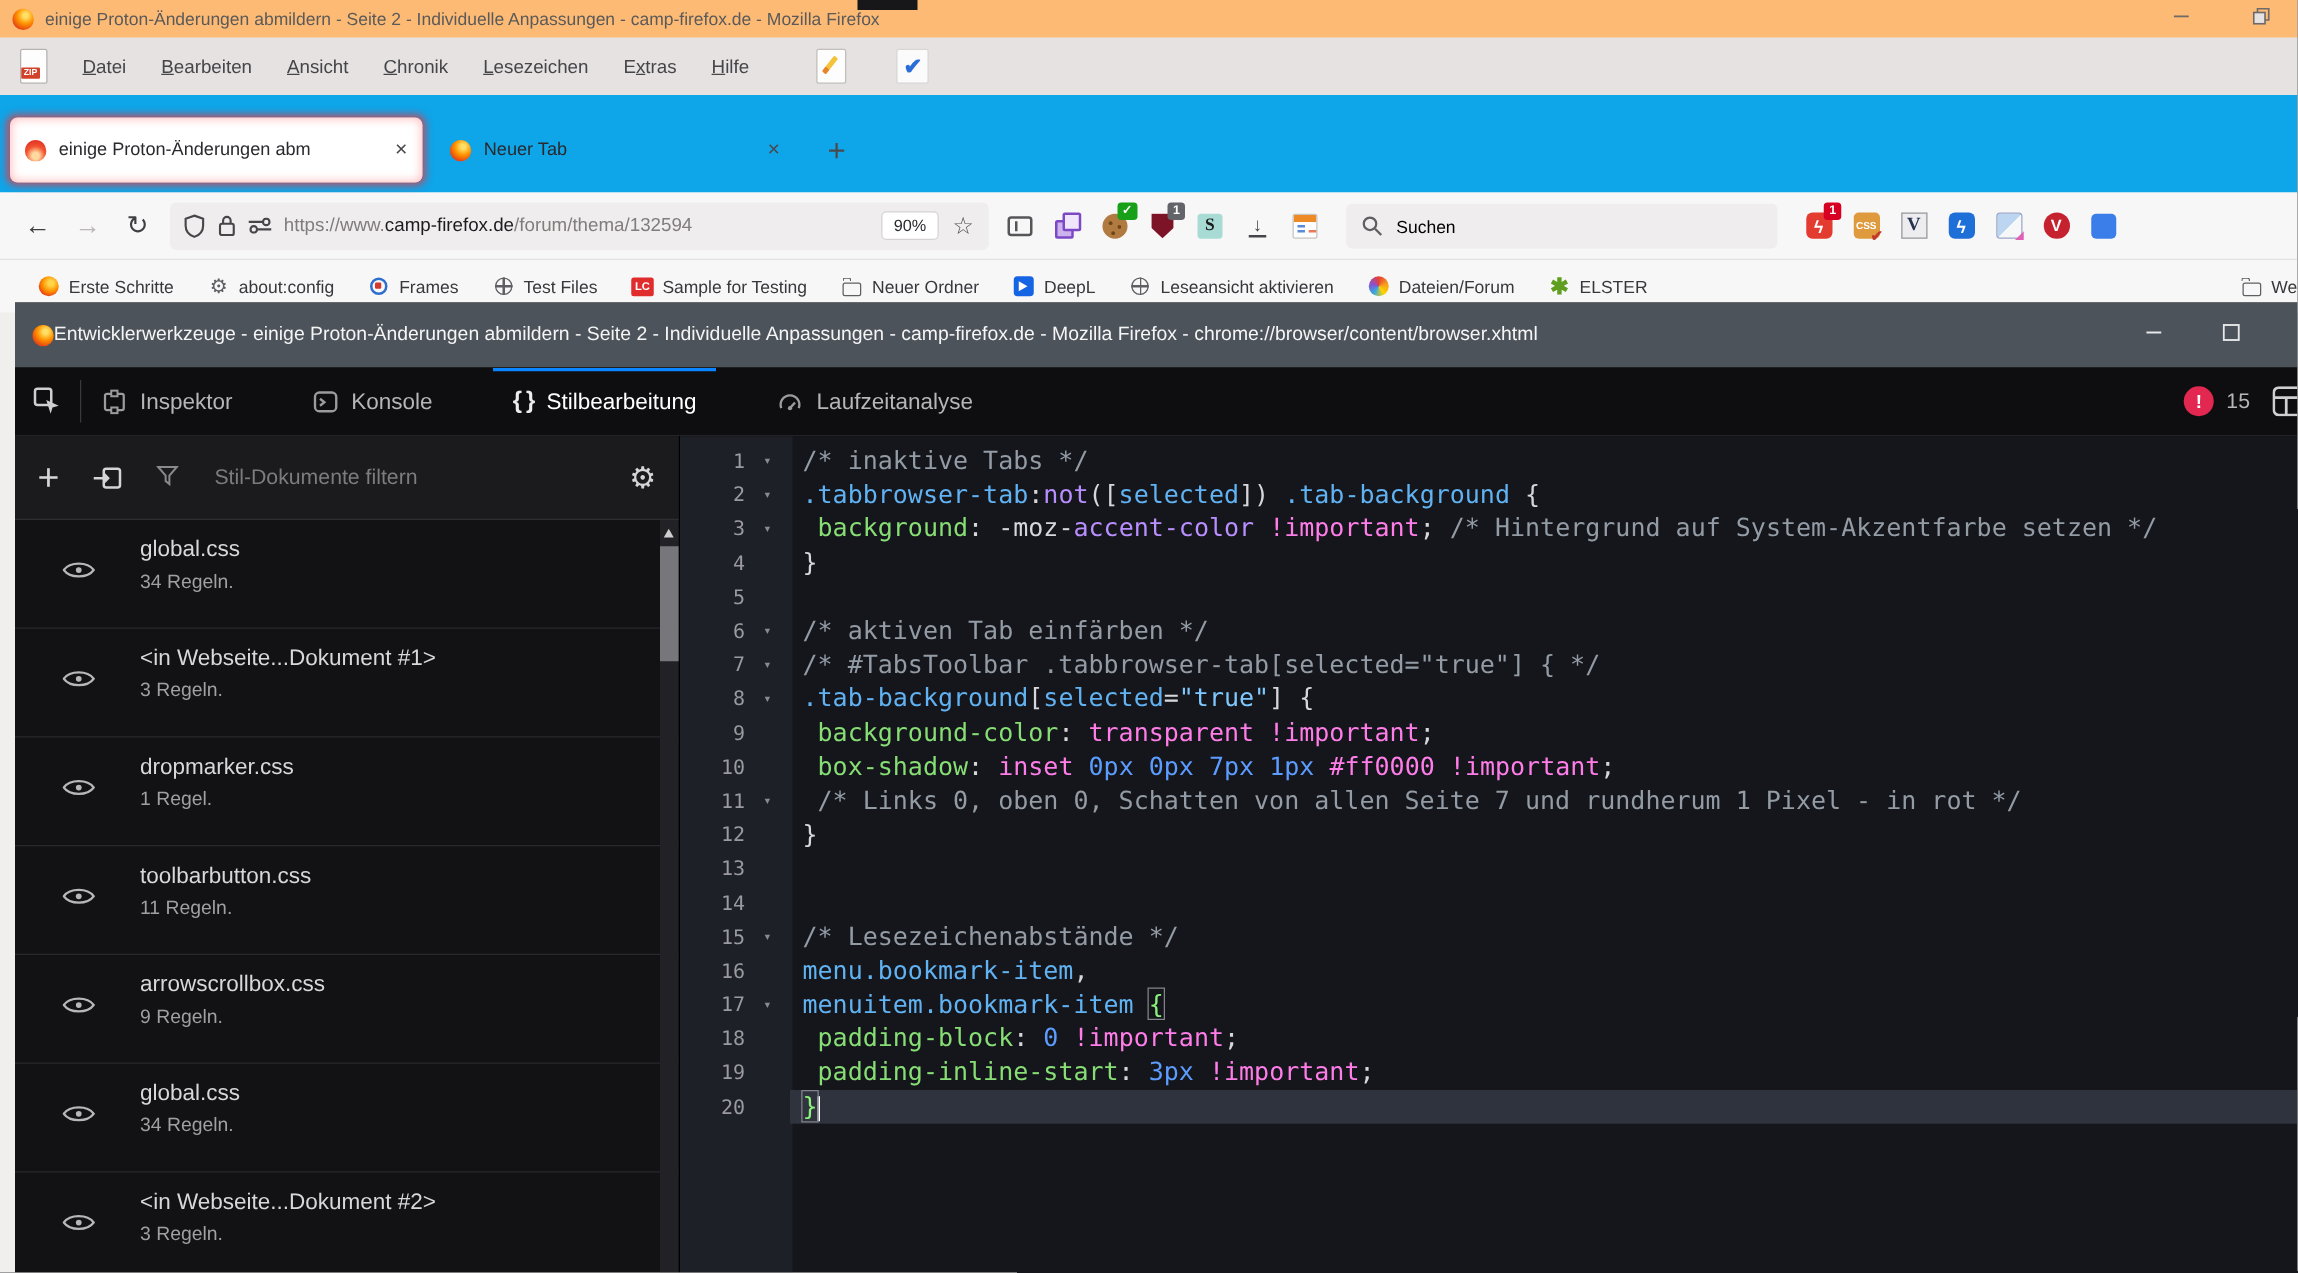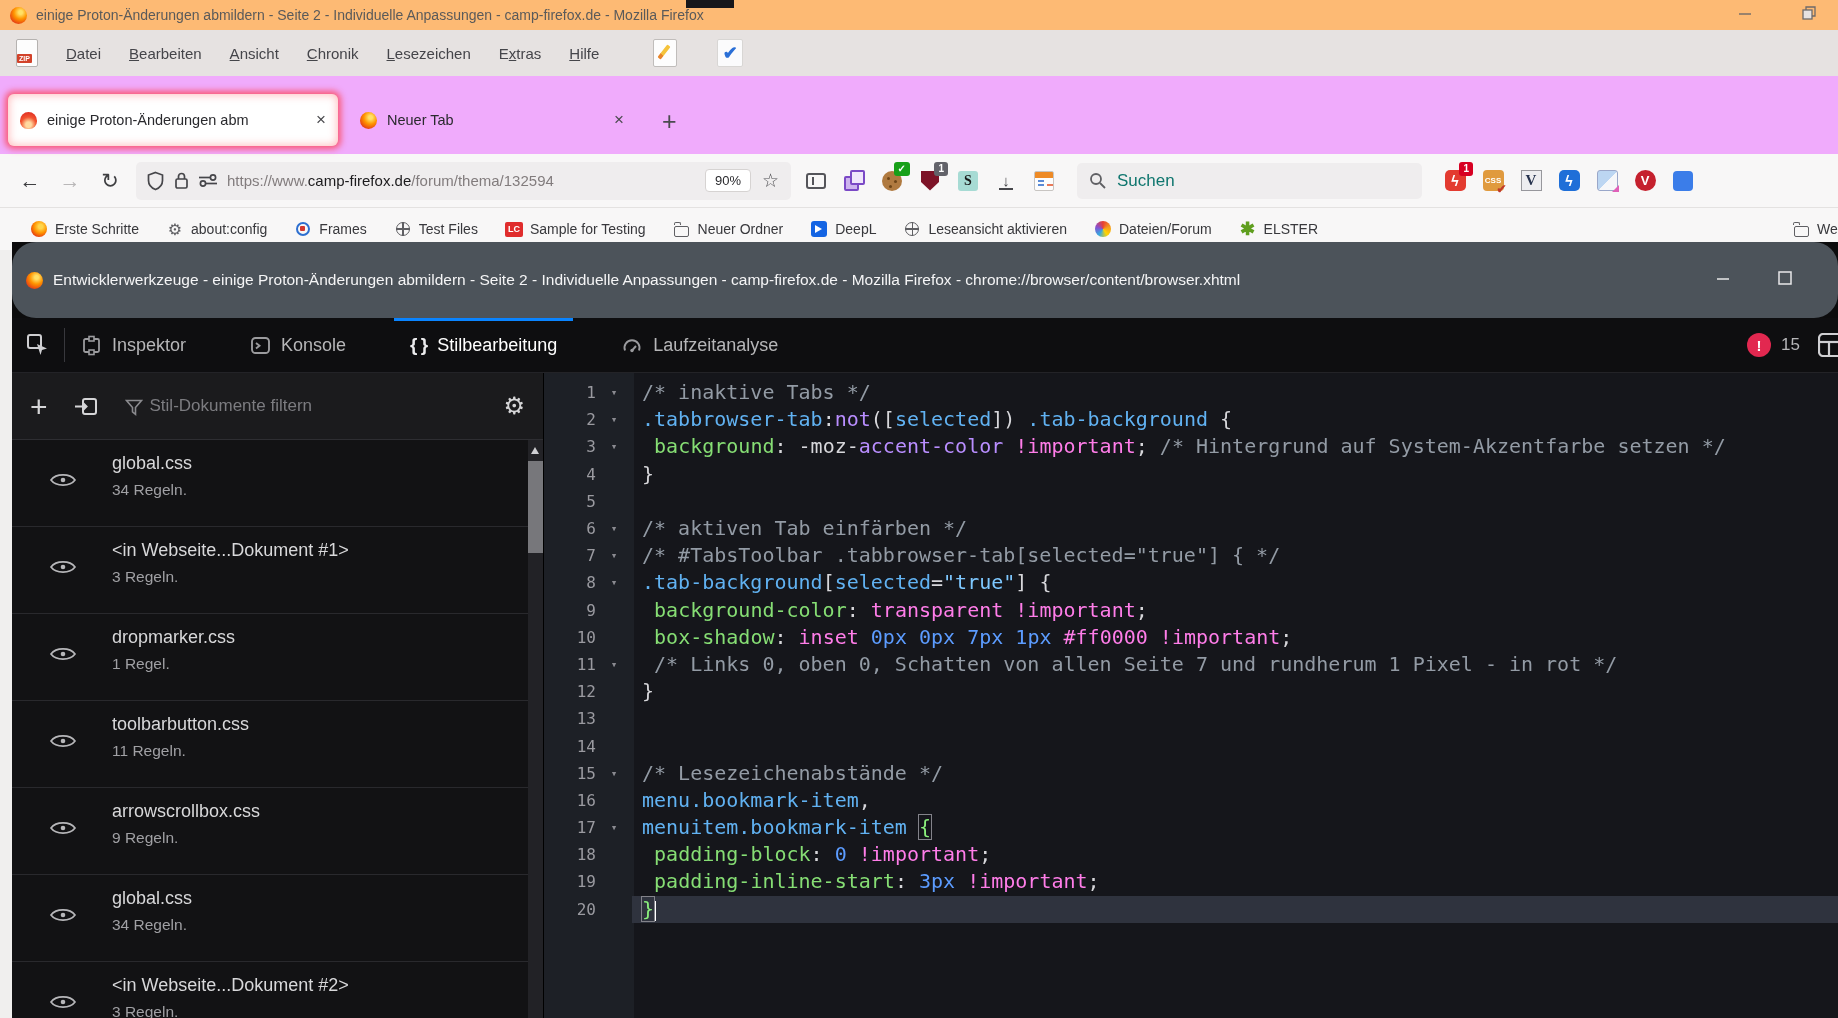--- a/index.html
+++ b/index.html
@@ -18,21 +18,21 @@
   .menubar{height:46px;background:#e6e2e1;display:flex;align-items:center;padding-left:16px;gap:28px;font-size:15px;color:#45454a;}
   .menu-item{white-space:nowrap;}
   .zip-icon{width:20px;height:26px;background:#fdfdfd;border:1px solid #b5b2b0;border-radius:2px;position:relative;flex:0 0 auto;}
   .zip-icon::after{content:"ZIP";position:absolute;left:0;bottom:3px;background:#d2422a;color:#fff;font-size:7px;font-weight:bold;padding:1px 2px;border-radius:1px;}
   .pencil-doc-icon{width:22px;height:26px;background:#fdfdfd;border:1px solid #c0bdbb;border-radius:2px;position:relative;margin-left:26px;flex:0 0 auto;}
   .pencil-doc-icon::after{content:"";position:absolute;left:8px;top:4px;width:4px;height:16px;background:linear-gradient(#f5c33b 0 70%,#e8852a 70%);transform:rotate(38deg);border-radius:1px;}
   .w3c-icon{width:24px;height:26px;margin-left:12px;display:flex;align-items:center;justify-content:center;color:#2a6fd6;font-weight:bold;font-size:18px;background:#fbfbfc;border:1px solid #d8d6d4;border-radius:2px;flex:0 0 auto;}
   .w3c-icon::before{content:"✔";}
 
   
-  .tabbar{height:70px;background:#f0abfc;display:flex;align-items:flex-end;padding:0 0 8px 8px;}
+  .tabbar{height:70px;background:#0ea5e9;display:flex;align-items:flex-end;padding:0 0 8px 8px;}
   .tab{height:52px;border-radius:6px;display:flex;align-items:center;padding:0 12px;gap:10px;font-size:14.5px;color:#2a2a2e;box-sizing:border-box;}
   .tab.active{background:#fff;width:330px;box-shadow:0 0 6px 2.5px rgba(255,45,45,.65), inset 0 0 8px 1px rgba(255,70,70,.35);}
   .tab.regular{width:288px;margin-left:10px;}
   .tab-label{flex:1;white-space:nowrap;overflow:hidden;}
   .tab-close{color:#4a4a4e;font-size:17px;flex:0 0 auto;}
   .campfire-icon{width:17px;height:17px;border-radius:50% 50% 45% 45%;flex:0 0 auto;
     background:radial-gradient(circle at 50% 75%,#ffd9a0 0 18%,#f25430 50%,#d91f1f 100%);}
   .newtab-btn{font-size:25px;color:#4a4a4e;margin-left:26px;margin-bottom:12px;line-height:1;}
 
   
@@ -46,21 +46,21 @@
   .zoom-chip{background:#fff;border:1px solid #d6d3d2;border-radius:4px;font-size:13px;color:#2a2a2e;padding:3px 9px;flex:0 0 auto;}
   .star-icon{font-size:19px;color:#4f4f52;margin:0 2px;flex:0 0 auto;}
   .xi{width:38px;height:40px;display:flex;align-items:center;justify-content:center;position:relative;flex:0 0 auto;}
   .xi.last{margin-right:-16px;}
   .glyph{position:relative;display:flex;align-items:center;justify-content:center;font-weight:bold;box-sizing:border-box;}
   .badge{position:absolute;top:1px;right:1px;font-size:10px;line-height:1;padding:2px 4px;border-radius:3px;color:#fff;font-weight:bold;z-index:2;}
   .b-green{background:#18a018;}
   .b-gray{background:#63636a;}
   .b-red{background:#d70022;}
   .searchbar{width:345px;height:36px;background:#efedee;border-radius:5px;display:flex;align-items:center;gap:11px;padding:0 12px;margin-left:14px;box-sizing:border-box;flex:0 0 auto;}
-  .search-ph{font-size:17px;color:#0f766e;}
+  .search-ph{font-size:14px;color:#000000;}
 
   .g-sidebar-toggle{width:20px;height:16px;border:2px solid #55555a;border-radius:3px;}
   .g-sidebar-toggle::before{content:"";position:absolute;left:4px;top:2px;bottom:2px;width:2px;background:#55555a;}
   .g-window-stack{width:23px;height:23px;}
   .g-window-stack::before{content:"";position:absolute;left:1px;bottom:1px;width:11px;height:11px;background:#cdb3ee;border:2px solid #7b49c6;border-radius:2px;}
   .g-window-stack::after{content:"";position:absolute;right:1px;top:1px;width:11px;height:11px;background:#f0e6fb;border:2px solid #7b49c6;border-radius:2px;}
   .g-cookie-manager{width:20px;height:20px;border-radius:50%;background:#b07a40;}
   .g-cookie-manager::before{content:"";position:absolute;width:3px;height:3px;border-radius:50%;background:#6e4517;left:5px;top:6px;box-shadow:7px 3px 0 #6e4517,2px 8px 0 #6e4517;}
   .g-ublock-origin{width:18px;height:20px;background:#7d1327;clip-path:polygon(0 0,100% 0,100% 58%,50% 100%,0 58%);}
   .g-stylus{width:20px;height:20px;background:#a7dbd4;border-radius:3px;color:#1a1a1a;font-size:14px;font-family:"Liberation Serif",serif;}
@@ -95,42 +95,42 @@
   .i-lc-badge{width:18px;height:15px;background:#e02c2c;color:#fff;font-size:9px;font-weight:bold;display:flex;align-items:center;justify-content:center;border-radius:2px;}
   .i-folder{width:15px;height:11px;border:1.6px solid #5f5f63;border-radius:2px;position:relative;margin-top:4px;box-sizing:border-box;}
   .i-folder::before{content:"";position:absolute;top:-5px;left:-1.6px;width:7px;height:3px;border:1.6px solid #5f5f63;border-bottom:none;border-radius:2px 2px 0 0;box-sizing:border-box;}
   .i-deepl{width:16px;height:16px;border-radius:3px;background:#1464e3;position:relative;}
   .i-deepl::before{content:"";position:absolute;left:4px;top:4px;width:0;height:0;border-top:4px solid transparent;border-bottom:4px solid transparent;border-left:7px solid #fff;}
   .i-colorwheel{width:16px;height:16px;border-radius:50%;background:conic-gradient(#e84033,#f59b1e,#ffd400,#35a8e0,#8a4fd0,#e84033);}
   .i-elster-star{color:#5f9e1e;font-size:18px;font-weight:bold;}
 
   
   .dt{position:absolute;left:12px;top:242px;width:1826px;height:776px;display:flex;flex-direction:column;background:#0c0c0d;}
-  .dt-titlebar{height:52px;background:#4c535a;display:flex;align-items:center;padding:12px 14px;gap:10px;flex:0 0 auto;border-radius:24px;}
+  .dt-titlebar{height:52px;background:#4c535a;display:flex;align-items:center;padding:0 14px;gap:0;flex:0 0 auto;}
   .dt-title{color:#f5f5f6;font-size:15.5px;white-space:nowrap;overflow:hidden;flex:1;}
   .dt-win-controls{display:flex;gap:48px;margin-right:32px;align-items:center;flex:0 0 auto;}
 
   .dt-toolbar{height:54px;background:#0e0e10;display:flex;align-items:stretch;flex:0 0 auto;border-bottom:1px solid #232327;}
   .pick-btn{width:52px;display:flex;align-items:center;justify-content:center;}
   .dt-sep{width:1px;background:#38383d;margin:10px 0;}
   .dt-tab{display:flex;align-items:center;gap:10px;padding:0 16px;color:#b6b6b8;font-size:18px;}
   .dt-tab .ticon{color:#9b9b9e;display:flex;align-items:center;}
   .dt-tab.active{color:#fff;box-shadow:inset 0 3px 0 #0a84ff;}
   .dt-tab.active .ticon{color:#ececee;}
   .braces-text{font-weight:bold;font-size:19px;letter-spacing:-1px;}
   .dt-right{margin-left:auto;display:flex;align-items:center;gap:10px;}
   .err-badge{width:24px;height:24px;border-radius:50%;background:#e22850;color:#fff;font-weight:bold;font-size:15px;display:flex;align-items:center;justify-content:center;}
   .err-count{color:#b6b6b8;font-size:17px;}
   .dock-btn{display:flex;align-items:center;margin-right:-10px;padding-left:8px;}
 
   .dt-main{flex:1;display:flex;min-height:0;}
   .sb{width:531px;flex:0 0 auto;background:#121214;border-right:1px solid #000;display:flex;flex-direction:column;}
   .sb-header{height:66px;flex:0 0 auto;background:#1b1b1d;border-bottom:1px solid #2e2e32;display:flex;align-items:center;padding:0 18px;gap:26px;}
   .sb-plus{color:#d5d5d7;font-size:30px;font-weight:300;line-height:0.9;}
-  .sb-filter{display:flex;align-items:flex-end;gap:7px;color:#7c7c80;font-size:17px;flex:1;}
+  .sb-filter{display:flex;align-items:flex-start;gap:29px;color:#7c7c80;font-size:17px;flex:1;}
   .sb-gear{color:#d5d5d7;font-size:24px;}
   .sb-list{flex:1;position:relative;overflow:hidden;}
   .sheet-row{height:87px;border-bottom:1px solid #29292d;position:relative;padding:13px 30px 0 100px;box-sizing:border-box;}
   .sheet-eye{position:absolute;left:38px;top:32px;display:flex;}
   .sheet-name{color:#d8d8da;font-size:18px;white-space:nowrap;overflow:hidden;}
   .sheet-rules{color:#a0a0a4;font-size:15.5px;margin-top:7px;}
   .sb-scroll{position:absolute;right:0;top:0;width:15px;height:100%;background:#222226;}
   .sb-scroll-up{position:absolute;top:7px;left:3px;width:0;height:0;border-left:4.5px solid transparent;border-right:4.5px solid transparent;border-bottom:7px solid #cfcfd2;}
   .sb-thumb{position:absolute;top:21px;left:0;width:15px;height:92px;background:#77777b;}
 

